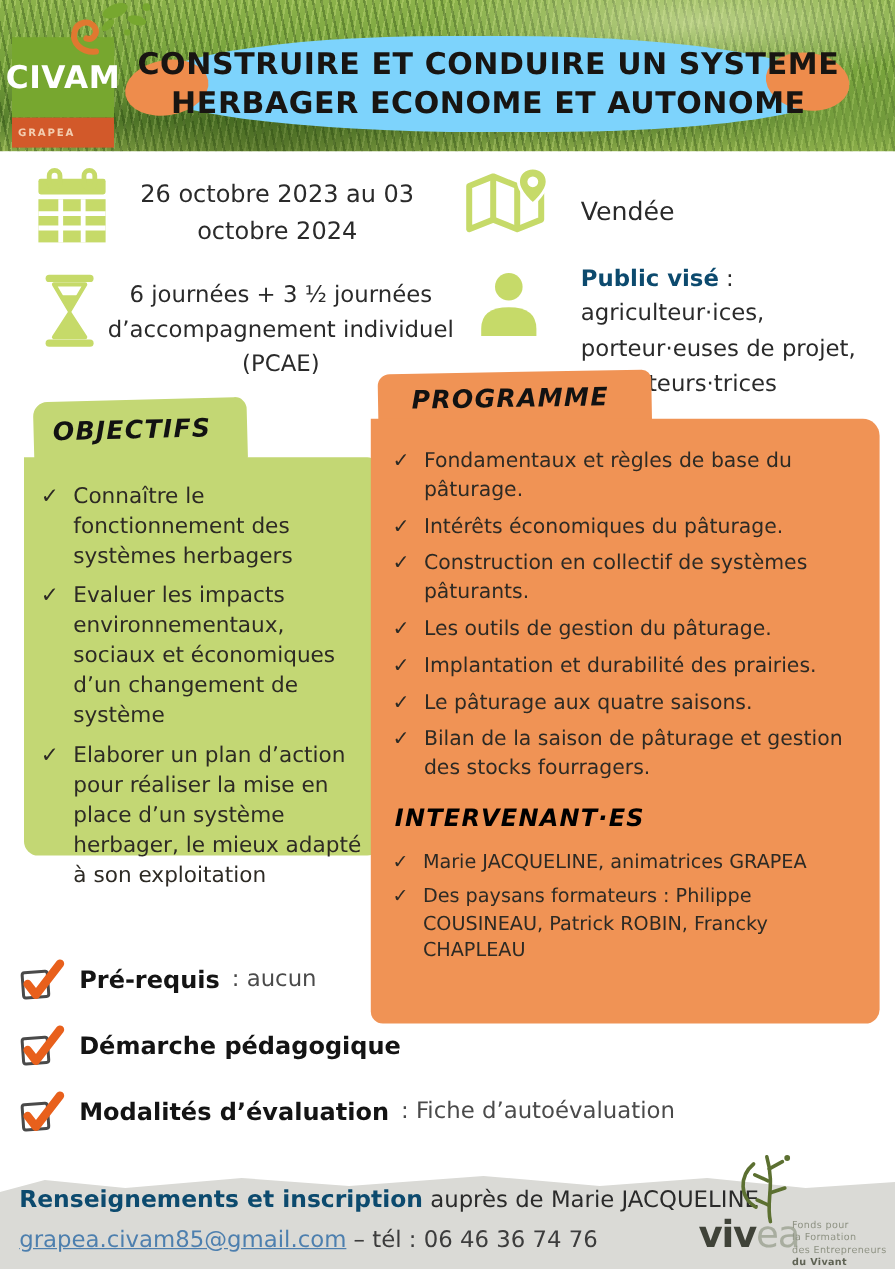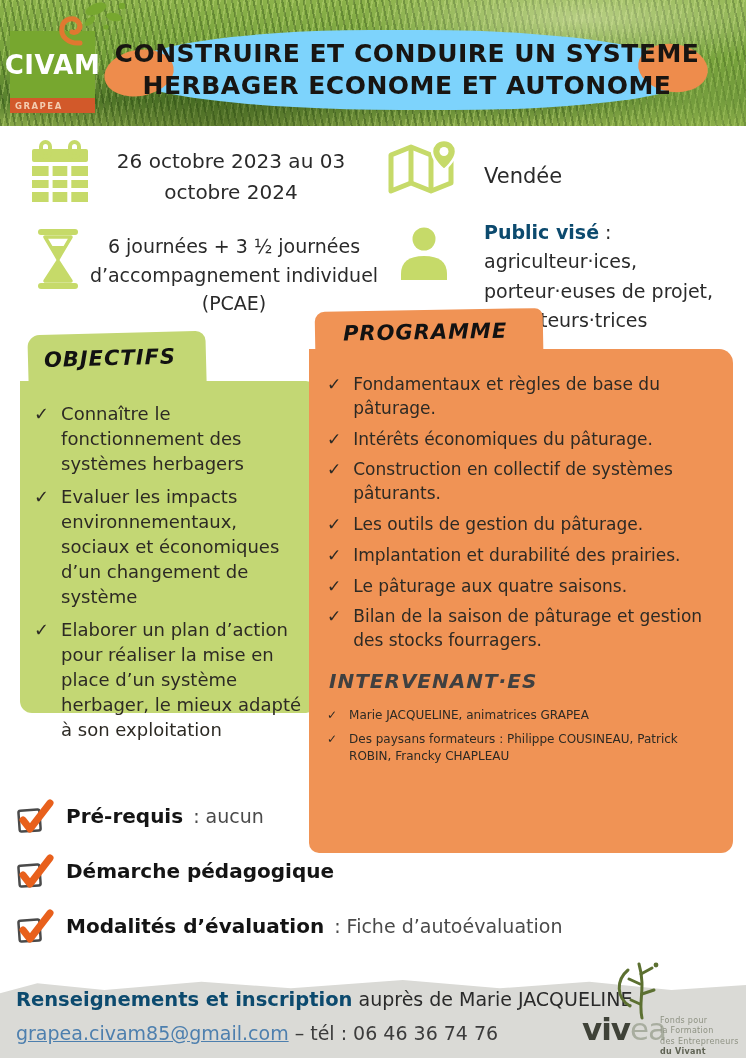--- a/index.html
+++ b/index.html
@@ -13,21 +13,21 @@
     background:
       radial-gradient(ellipse 320px 70px at 78% 15%, rgba(228,236,186,0.55), rgba(228,236,186,0) 70%),
       radial-gradient(ellipse 300px 100px at 30% 95%, rgba(35,64,12,0.45), rgba(35,64,12,0) 70%),
       radial-gradient(ellipse 250px 90px at 95% 80%, rgba(150,190,80,0.5), rgba(150,190,80,0) 70%),
       repeating-linear-gradient(78deg, rgba(24,52,8,0.30) 0 2px, rgba(0,0,0,0) 2px 7px),
       repeating-linear-gradient(100deg, rgba(218,238,145,0.28) 0 1.5px, rgba(0,0,0,0) 1.5px 6px),
       linear-gradient(180deg, #8cb24b 0%, #74a03a 45%, #577f2d 80%, #88a848 100%);
   }
   .civam-logo { position:absolute; left:10px; top:31px; width:85px; z-index:3; }
   .civam-green { height:67px; background:#77a72f; color:#ffffff; display:flex; align-items:center; justify-content:center; font-weight:bold; font-size:26px; letter-spacing:0.5px; }
-  .civam-orange { height:15px; background:#d2592a; color:#f3cdb0; font-size:8.5px; letter-spacing:1.5px; display:flex; align-items:center; padding-left:5px; font-weight:bold; }
+  .civam-orange { height:25px; background:#d2592a; color:#f3cdb0; font-size:8.5px; letter-spacing:1.5px; display:flex; align-items:center; padding-left:5px; font-weight:bold; }
   .doodle { position:absolute; left:48px; top:-3px; z-index:4; }
   .banner {
     position:absolute; left:120px; top:30px; width:574px; height:80px; z-index:2;
     background:#7dd3fc;
     border-radius:48% 52% 46% 54% / 58% 62% 46% 52%;
     display:flex; flex-direction:column; justify-content:center; align-items:center;
   }
   .banner::before { content:""; position:absolute; left:-16px; top:20px; width:70px; height:46px; background:#ee8c4c; border-radius:50%; transform:rotate(-10deg); }
   .banner::after  { content:""; position:absolute; right:-14px; top:14px; width:70px; height:48px; background:#ee8c4c; border-radius:50%; transform:rotate(8deg); }
   .banner-title { position:relative; z-index:1; font-size:25px; font-weight:bold; color:#181512; letter-spacing:0.5px; line-height:1.3; text-align:center; white-space:nowrap; }
@@ -49,22 +49,22 @@
   .prog-body { position:absolute; left:309px; top:47px; width:424px; height:504px; background:#f09355; border-radius:0 14px 12px 10px; z-index:2; }
   .box-title { font-weight:bold; font-style:italic; font-size:21px; letter-spacing:1px; color:#121212; }
   .obj-tab .box-title { padding:13px 0 0 16px; }
   .prog-tab .box-title { padding:10px 0 0 28px; }
   ul.ticks { list-style:none; color:#2d2a24; }
   ul.ticks li { display:flex; gap:12px; margin-bottom:7px; line-height:1.4; }
   .check { font-weight:bold; color:#2d2a24; flex:0 0 auto; }
   .check::before { content:"\2713"; }
   .obj-body ul.ticks { padding:20px 10px 0 14px; font-size:18px; }
   .prog-body ul.ticks { padding:24px 14px 0 18px; font-size:17px; }
-  .interv-title { font-weight:bold; font-style:italic; font-size:20px; letter-spacing:1px; color:#404040; margin:16px 0 14px 20px; }
-  .prog-body ul.ticks2 { padding:0 14px 0 18px; font-size:12px; }
+  .interv-title { font-weight:bold; font-style:italic; font-size:20px; letter-spacing:1px; color:#000000; margin:16px 0 14px 20px; }
+  .prog-body ul.ticks2 { padding:0 14px 0 18px; font-size:16px; }
   ul.ticks2 { list-style:none; color:#2d2a24; }
   ul.ticks2 li { display:flex; gap:12px; margin-bottom:7px; line-height:1.4; }
 
   
   .details { position:absolute; left:16px; top:798px; width:620px; z-index:3; }
   .detail-row { display:flex; align-items:center; gap:10px; margin-bottom:19px; }
   .detail-label { font-weight:bold; font-size:20px; color:#141414; white-space:nowrap; }
   .detail-value { font-size:19px; color:#4a4a4a; white-space:nowrap; }
 
   

